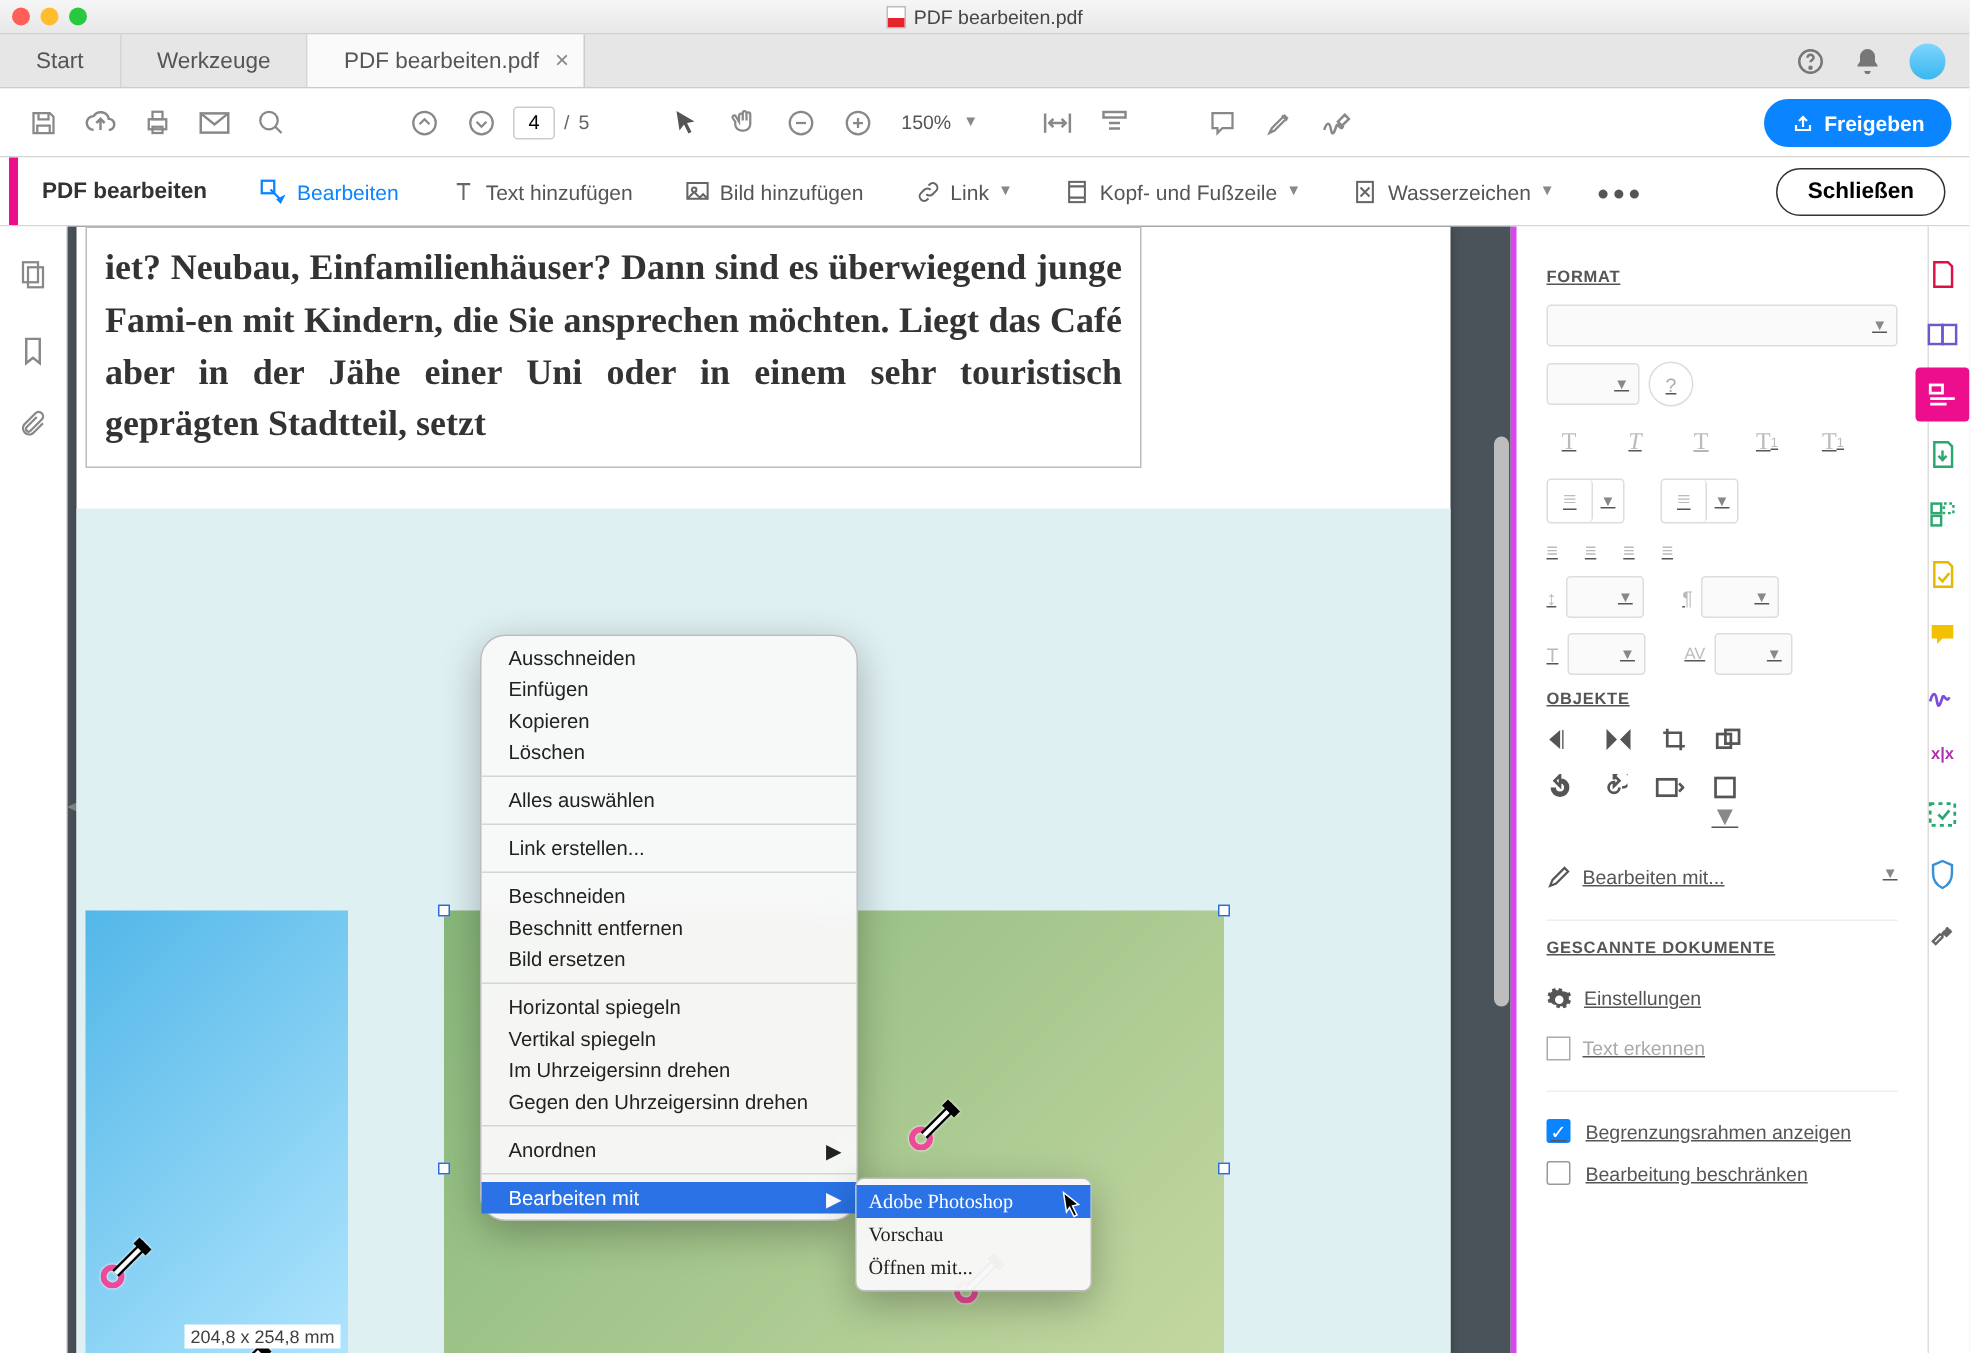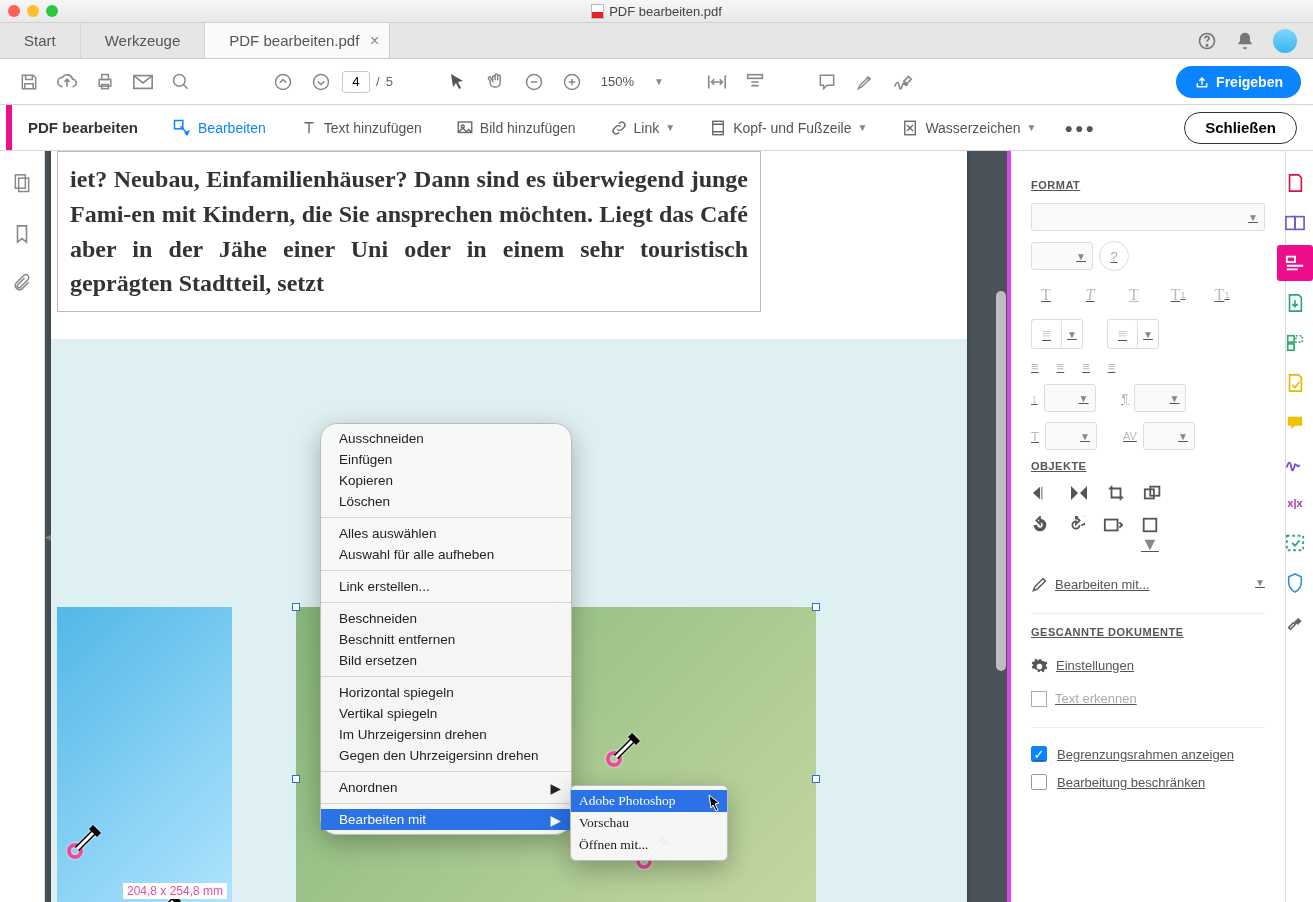--- a/index.html
+++ b/index.html
@@ -17,21 +17,21 @@
 .tab-file { background: #fafafa; border-right: 1px solid #ccc; position:relative; padding-right:30px;}
 .tab-file .x { color:#888; position:absolute; right:10px; font-size:16px;}
 .tabs .spring { flex:1; }
 .tabs .right { display:flex; align-items:center; gap:18px; padding-right:16px; }
 .tabs .right svg, .tabs .right .avatar { cursor:pointer; }
 .avatar { width:24px; height:24px; border-radius:50%; background:linear-gradient(#7fd5ff,#39b7ee);}
 .toolbar { height: 46px; border-bottom: 1px solid #d5d5d5; display: flex; align-items: center; padding: 0 12px; gap: 4px; background:#fff; }
 .tb-btn { width:34px; height:34px; display:flex; align-items:center; justify-content:center; color:#5a5a5a; cursor:pointer; border-radius:3px; }
 .pagebox { display:flex; align-items:center; gap:6px; color:#666;}
 .pagebox input { width:28px; text-align:center; border:1px solid #ccc; border-radius:3px; height:22px;}
-.zoom { color:#555; padding:0 8px; display:flex; align-items:center; gap:20px;}
+.zoom { color:#555; padding:0 8px; display:flex; align-items:center; gap:8px;}
 .freigeben { background:#0a84ff; color:#fff; border:none; border-radius:18px; height:32px; padding:0 18px; font-size:14px; font-weight:600; display:flex; align-items:center; gap:6px; cursor:pointer;}
 .edittoolbar { height: 46px; border-bottom: 1px solid #d5d5d5; display:flex; align-items:center; padding:0 0 0 6px; gap:6px; background:#fff;}
 .pinkbar { width:6px; align-self:stretch; background:#ec0e8c; margin-right:6px;}
 .et-label { font-size:15px; font-weight:600; padding:0 14px 0 4px;}
 .et-item { display:flex; align-items:center; gap:6px; color:#555; padding:0 14px; height:100%; cursor:pointer; font-size:14px;}
 .et-item.active { color:#0a84ff; }
 .schliessen { margin-left:auto; margin-right:16px; border:1.5px solid #333; background:#fff; border-radius:20px; height:32px; padding:0 20px; font-size:15px; font-weight:600; cursor:pointer;}
 .body { flex:1; display:flex; min-height:0; }
 .leftrail { width:45px; border-right:1px solid #ddd; background:#fff; display:flex; flex-direction:column; align-items:center; padding-top:22px; gap:28px; color:#777;}
 .rightrail-outer { width:28px; border-left:1px solid #ddd; background:#fff; display:flex; flex-direction:column; align-items:flex-end; padding-top:14px; gap:4px;}
@@ -54,21 +54,21 @@
 .scroll-area { position:absolute; inset:0; overflow:hidden;font-weight:bold;}
 .page { position:absolute; left:6px; top:0; width:916px; height:900px; background:#fff; box-shadow:0 0 6px rgba(0,0,0,.3);}
 .textblock { position:absolute; left:6px; top:0; width:704px; padding:10px 12px; font-family:Georgia,'Times New Roman',serif; font-size:24px; line-height:1.45; color:#333; border:1px solid #bbb; text-align:justify; background:#fff;}
 .bluearea { position:absolute; left:0; top:188px; right:0; height:712px; background:#dff0f2;}
 .img { position:absolute; background:#bfe3cf;}
 .img1 { left:6px; top:268px; width:175px; height:345px; background:linear-gradient(135deg,#52b7e8,#b9e9ff);}
 .img2 { left:245px; top:268px; width:520px; height:345px; background:linear-gradient(135deg,#87b77a,#c7d9a3);}
 .cursor-icon { position:absolute; width:32px; height:32px; }
 .cursor-icon svg { filter:drop-shadow(0 0 1px #fff);}
 .sel-handle { position:absolute; width:8px; height:8px; background:#fff; border:1.5px solid #2a6fd6;}
-.dims { position:absolute; left:78px; bottom:3px; background:#fff; font-size:12px; color:#ec4899; padding:1px 4px;}
+.dims { position:absolute; left:78px; bottom:3px; background:#fff; font-size:12px; color:#404040; padding:1px 4px;}
 .ctxmenu { position:absolute; left:275px; top:272px; width:252px; background:rgba(248,248,248,.97); border:1px solid #bcbcbc; border-radius:17px; box-shadow:0 8px 26px rgba(0,0,0,.28); padding:4px 0; font-size:13.5px; backdrop-filter:blur(6px);}
 .ctxmenu .mi { padding:3px 18px; cursor:default; color:#222; position:relative;}
 .ctxmenu .mi.hl { background:#2a72e5; color:#fff;}
 .ctxmenu .sep { height:1px; background:#d5d5d5; margin:5px 0;}
 .ctxmenu .arrow { position:absolute; right:10px;}
 .submenu { position:absolute; left:525px; top:634px; width:158px; background:rgba(248,248,248,.97); border:1px solid #bcbcbc; border-radius:6px; box-shadow:0 8px 26px rgba(0,0,0,.28); padding:4px 0; font-size:13.5px;}
 .submenu .mi { padding:3px 8px; color:#222;font-family:Liberation Serif, serif;}
 .submenu .mi.hl { background:#2a72e5; color:#fff;}
 .vscroll { position:absolute; right:1px; top:140px; width:10px; height:380px; background:#bdbdbd; border-radius:5px;}
 .pager-arrow { position:absolute; top:370px; width:14px; height:30px; color:#888; cursor:pointer; display:flex; align-items:center; justify-content:center;}
@@ -348,21 +348,20 @@
       <div class="vscroll"></div>
       <div class="dims">204,8 x 254,8 mm</div>
 
       <div class="ctxmenu">
         <div class="mi">Ausschneiden</div>
         <div class="mi">Einfügen</div>
         <div class="mi">Kopieren</div>
         <div class="mi">Löschen</div>
         <div class="sep"></div>
         <div class="mi">Alles auswählen</div>
-        <div class="mi">Auswahl für alle aufheben</div>
         <div class="sep"></div>
         <div class="mi">Link erstellen...</div>
         <div class="sep"></div>
         <div class="mi">Beschneiden</div>
         <div class="mi">Beschnitt entfernen</div>
         <div class="mi">Bild ersetzen</div>
         <div class="sep"></div>
         <div class="mi">Horizontal spiegeln</div>
         <div class="mi">Vertikal spiegeln</div>
         <div class="mi">Im Uhrzeigersinn drehen</div>

